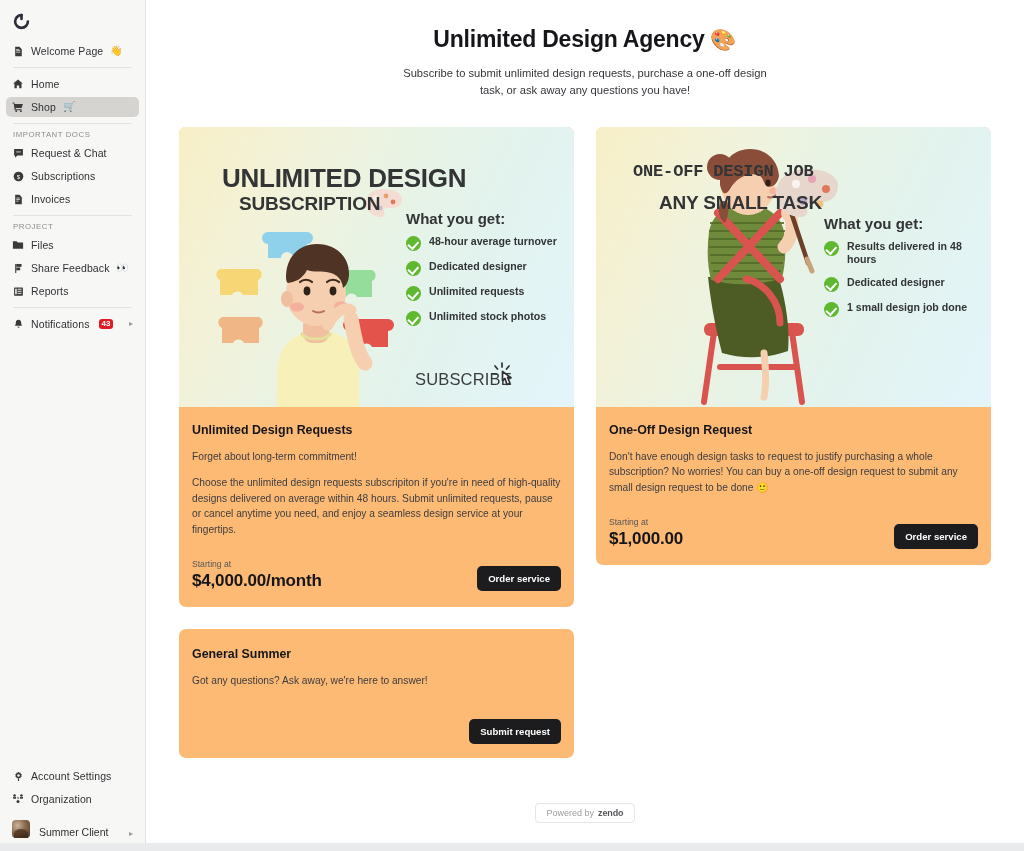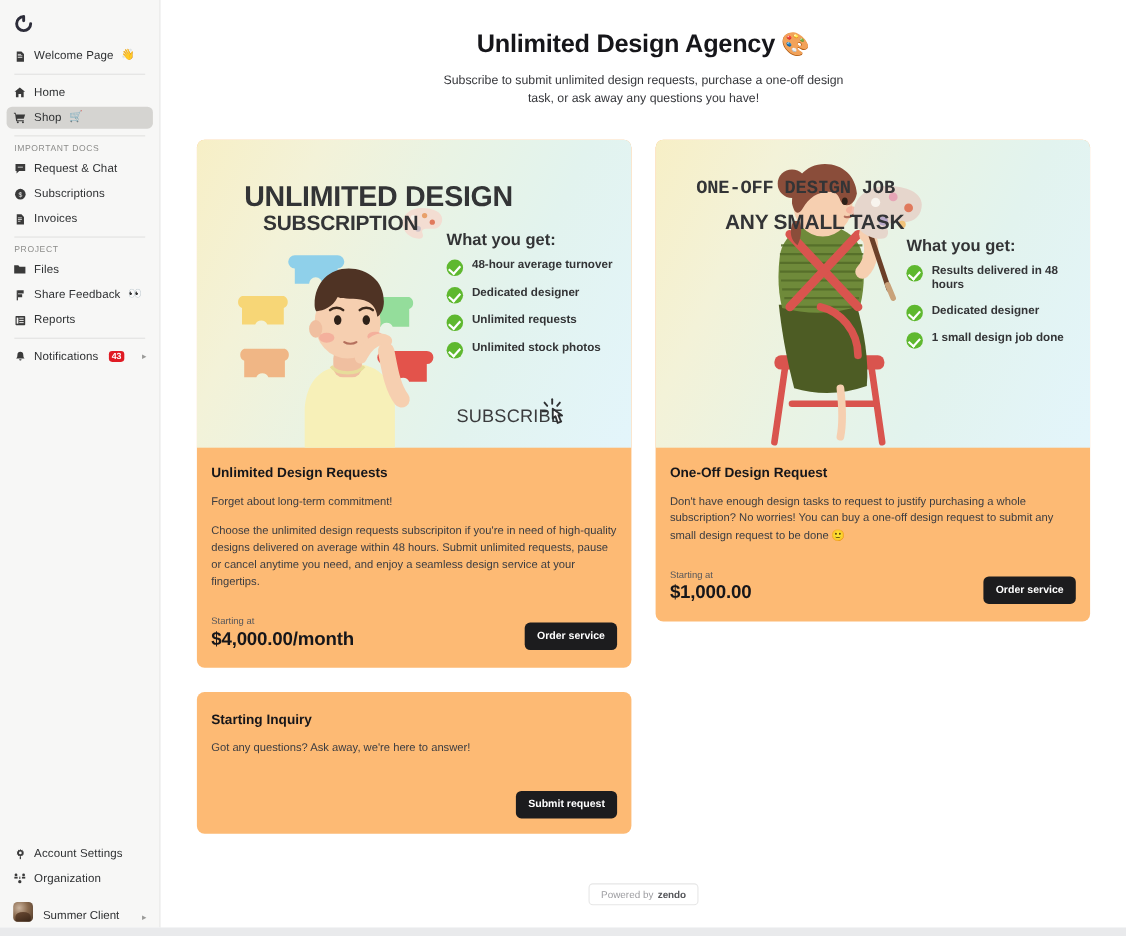--- a/index.html
+++ b/index.html
@@ -648,21 +648,21 @@
               <div class="starting-at">Starting at</div>
               <div class="price">$1,000.00</div>
             </div>
             <button class="btn">Order service</button>
           </div>
         </div>
       </section>
 
       <section class="card card-inquiry">
         <div class="card-body">
-          <div class="card-title">Starting Inquiry</div>
+          <div class="card-title">General Summer</div>
           <p class="card-p">Got any questions? Ask away, we're here to answer!</p>
           <div class="inquiry-actions">
             <button class="btn btn-right">Submit request</button>
           </div>
         </div>
       </section>
 
     </div>
 
     <div class="footer">

